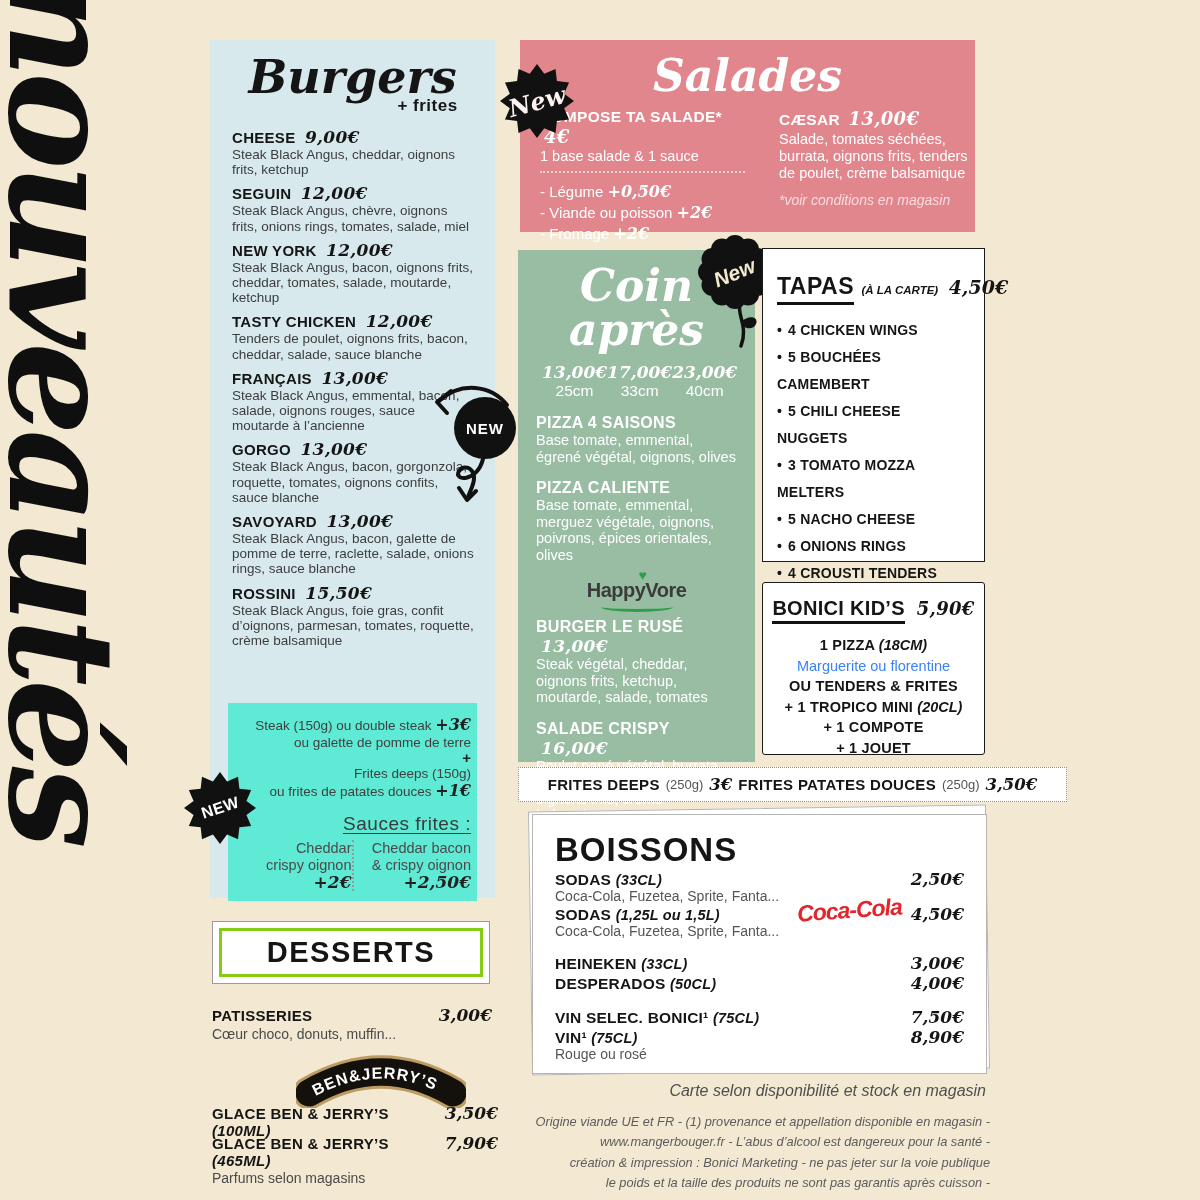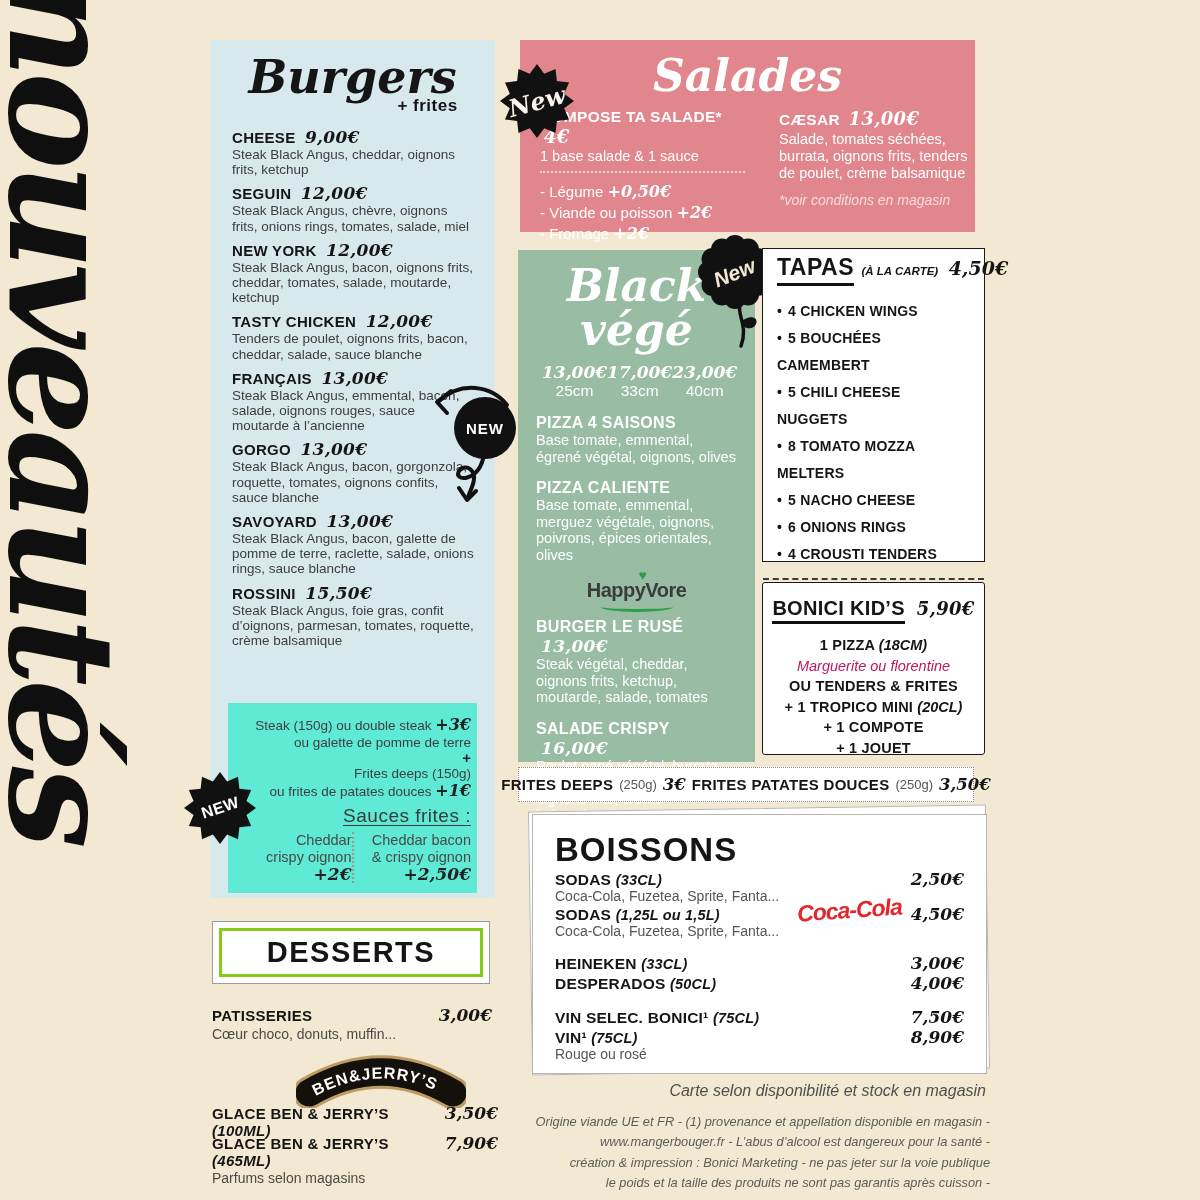--- a/index.html
+++ b/index.html
@@ -26,21 +26,21 @@
   .b-list{padding:12px 20px 0 22px;}
   .b-item{margin-bottom:7px;}
   .b-name{font-weight:700;font-size:15px;letter-spacing:.3px;line-height:19px;}
   .b-name .price{font-size:17px;margin-left:5px;}
   .b-desc{font-size:13.5px;line-height:15.2px;color:#3d3d3d;max-width:248px;}
 
   .supp{position:absolute;left:18px;right:18px;top:663px;background:#5eead4;color:#3f3f3f;
         text-align:right;padding:13px 6px 10px;font-size:13.5px;line-height:17px;}
   .supp .price{font-size:16px;color:#222;}
   .plusline{font-weight:700;font-size:15px;color:#222;line-height:14px;}
-  .sauces-title{display:inline-block;font-size:19px;margin-top:7px;color:#3a3a3a;
+  .sauces-title{display:inline-block;font-size:19px;margin-top:15px;color:#3a3a3a;
                 border-bottom:1.5px solid #3a3a3a;padding-bottom:1px;letter-spacing:.5px;}
   .sauce-cols{display:flex;margin-top:6px;}
   .sauce-col{flex:1;font-size:14.5px;line-height:16.5px;color:#4a4a4a;}
   .sauce-col:last-child{border-left:2px dotted #9a9a9a;}
   .sauce-col .price{display:block;font-size:17px;color:#222;margin-top:1px;}
 
   
   .burst{position:absolute;background:#111;display:flex;align-items:center;justify-content:center;
     clip-path:polygon(100% 50%,86.7% 59.8%,93.3% 75%,76.9% 76.9%,75% 93.3%,59.8% 86.7%,50% 100%,40.2% 86.7%,25% 93.3%,23.1% 76.9%,6.7% 75%,13.3% 59.8%,0% 50%,13.3% 40.2%,6.7% 25%,23.1% 23.1%,25% 6.7%,40.2% 13.3%,50% 0%,59.8% 13.3%,75% 6.7%,76.9% 23.1%,93.3% 25%,86.7% 40.2%);}
   .burst .scripttxt{font-family:"DejaVu Serif",serif;font-style:italic;font-weight:700;
@@ -68,21 +68,21 @@
   .g-name{font-weight:700;font-size:16px;letter-spacing:.3px;}
   .g-name .price{font-size:17px;margin-left:5px;}
   .g-desc{font-size:14.5px;line-height:16.5px;max-width:205px;}
   .hv{position:relative;width:120px;margin:16px auto 2px;text-align:center;}
   .hv-text{font-weight:800;font-size:20px;color:#3b3b3b;letter-spacing:-.5px;}
   .hv-heart{position:absolute;top:-12px;left:62px;color:#2E9E4B;font-size:14px;}
   .hv-arc{width:72px;height:7px;border-bottom:3px solid #2E9E4B;border-radius:0 0 100% 100%;margin:0 auto;}
 
   
   .wbox{position:absolute;background:#fff;box-sizing:border-box;border:1.5px solid #1a1a1a;}
-  .tapas{left:762px;top:248px;width:223px;height:314px;padding:5px 14px 0;}
+  .tapas{left:762px;top:248px;width:223px;height:314px;padding:24px 14px 0;}
   .tapas-head{white-space:nowrap;}
   .tapas-title{display:inline-block;font-weight:800;font-size:23px;border-bottom:3px solid #111;padding-bottom:2px;letter-spacing:.5px;}
   .tapas-sub{font-weight:700;font-style:italic;font-size:11.5px;margin-left:3px;}
   .tapas-head .price{font-size:19px;margin-left:6px;}
   .tapas-list{margin-top:12px;font-weight:700;font-size:14px;letter-spacing:.2px;line-height:27px;}
   .tapas-list .bullet{margin-right:6px;}
   .dashline{border-top:2px dashed #3a3a3a;margin:10px -14px 12px;}
   .plat-line{font-weight:800;font-size:23px;line-height:30px;letter-spacing:.5px;}
   .plat-line .u{border-bottom:3px solid #111;padding-bottom:1px;display:inline-block;line-height:24px;}
   .plat-line .price{font-size:20px;margin-left:7px;}
@@ -90,23 +90,23 @@
   .boisson-note{font-size:13.5px;color:#6a6a6a;}
   .boisson-note b{color:#222;font-style:italic;}
 
   .kids{left:762px;top:582px;width:223px;height:173px;padding:14px 8px 0;text-align:center;border-radius:3px;}
   .kids-title{font-weight:800;font-size:20px;letter-spacing:.3px;}
   .kids-title .u{border-bottom:3px solid #111;padding-bottom:1px;display:inline-block;}
   .kids-title .price{font-size:18px;margin-left:6px;}
   .kids-lines{margin-top:11px;font-size:14.5px;line-height:20.5px;}
   .kids-lines b{letter-spacing:.2px;}
   .kids-lines i{font-weight:700;}
-  .kids-lines .reg{color:#be185d;font-style:italic;}
-
-  .frites-strip{left:518px;top:767px;width:456px;height:35px;border:1.5px dotted #8f8f8f;
+  .kids-lines .reg{color:#3b82f6;}
+
+  .frites-strip{left:518px;top:767px;width:549px;height:35px;border:1.5px dotted #8f8f8f;
       display:flex;align-items:center;justify-content:center;gap:6px;white-space:nowrap;}
   .fs-name{font-weight:800;font-size:15px;letter-spacing:.3px;}
   .fs-size{font-size:13px;color:#555;}
   .fs-price{font-size:16.5px;}
 
   
   .bo-back{position:absolute;left:530px;top:808px;width:456px;height:262px;background:#fff;
            border:1px solid #b5b5b5;transform:rotate(-.9deg);}
   .bo{position:absolute;left:532px;top:814px;width:455px;height:260px;background:#fff;
       border:1px solid #b5b5b5;box-sizing:border-box;padding:16px 22px 0;}
@@ -247,21 +247,21 @@
       <div class="sal-right">
         <div class="sal-name"><span>CÆSAR</span>
           <span class="price">13,00€</span></div>
         <div class="sal-desc">Salade, tomates séchées, burrata, oignons frits, tenders de poulet, crème balsamique</div>
         <div class="sal-note">*voir conditions en magasin</div>
       </div>
     </div>
   </div>
 
   <div class="panel green">
-    <div class="ptitle script">Black végé</div>
+    <div class="ptitle script">Coin après</div>
 
     <svg style="position:absolute;left:177px;top:-18px;overflow:visible" width="80" height="125" viewBox="0 0 80 125">
       <g fill="#111">
         <circle cx="66" cy="40" r="11"></circle>
           <circle cx="62.5" cy="53" r="11"></circle>
           <circle cx="53" cy="62.5" r="11"></circle>
         <circle cx="40" cy="66" r="11"></circle>
           <circle cx="27" cy="62.5" r="11"></circle>
           <circle cx="17.5" cy="53" r="11"></circle>
         <circle cx="14" cy="40" r="11"></circle>
@@ -313,21 +313,21 @@
   <div class="wbox tapas">
     <div class="tapas-head">
       <span class="tapas-title">TAPAS</span>
       <span class="tapas-sub">(À LA CARTE)</span>
       <span class="price" style="font-size:19px">4,50€</span>
     </div>
     <div class="tapas-list">
       <div><span class="bullet">•</span><span>4 CHICKEN WINGS</span></div>
       <div><span class="bullet">•</span><span>5 BOUCHÉES CAMEMBERT</span></div>
       <div><span class="bullet">•</span><span>5 CHILI CHEESE NUGGETS</span></div>
-      <div><span class="bullet">•</span><span>8 TOMATO MOZZA MELTERS</span></div>
+      <div><span class="bullet">•</span><span>3 TOMATO MOZZA MELTERS</span></div>
       <div><span class="bullet">•</span><span>5 NACHO CHEESE</span></div>
       <div><span class="bullet">•</span><span>6 ONIONS RINGS</span></div>
       <div><span class="bullet">•</span><span>4 CROUSTI TENDERS</span></div>
     </div>
     <div class="dashline"></div>
     <div class="plat-line"><span class="u">PLATEAU</span></div>
     <div class="plat-line"><span class="u">TAPAS</span>
       <span class="price">28,90€</span></div>
     <div class="boisson-line">+ 1 BOISSON</div>
     <div class="boisson-note"><span>Hors alcool </span><b>(1,25L ou 1,5L)</b></div>

